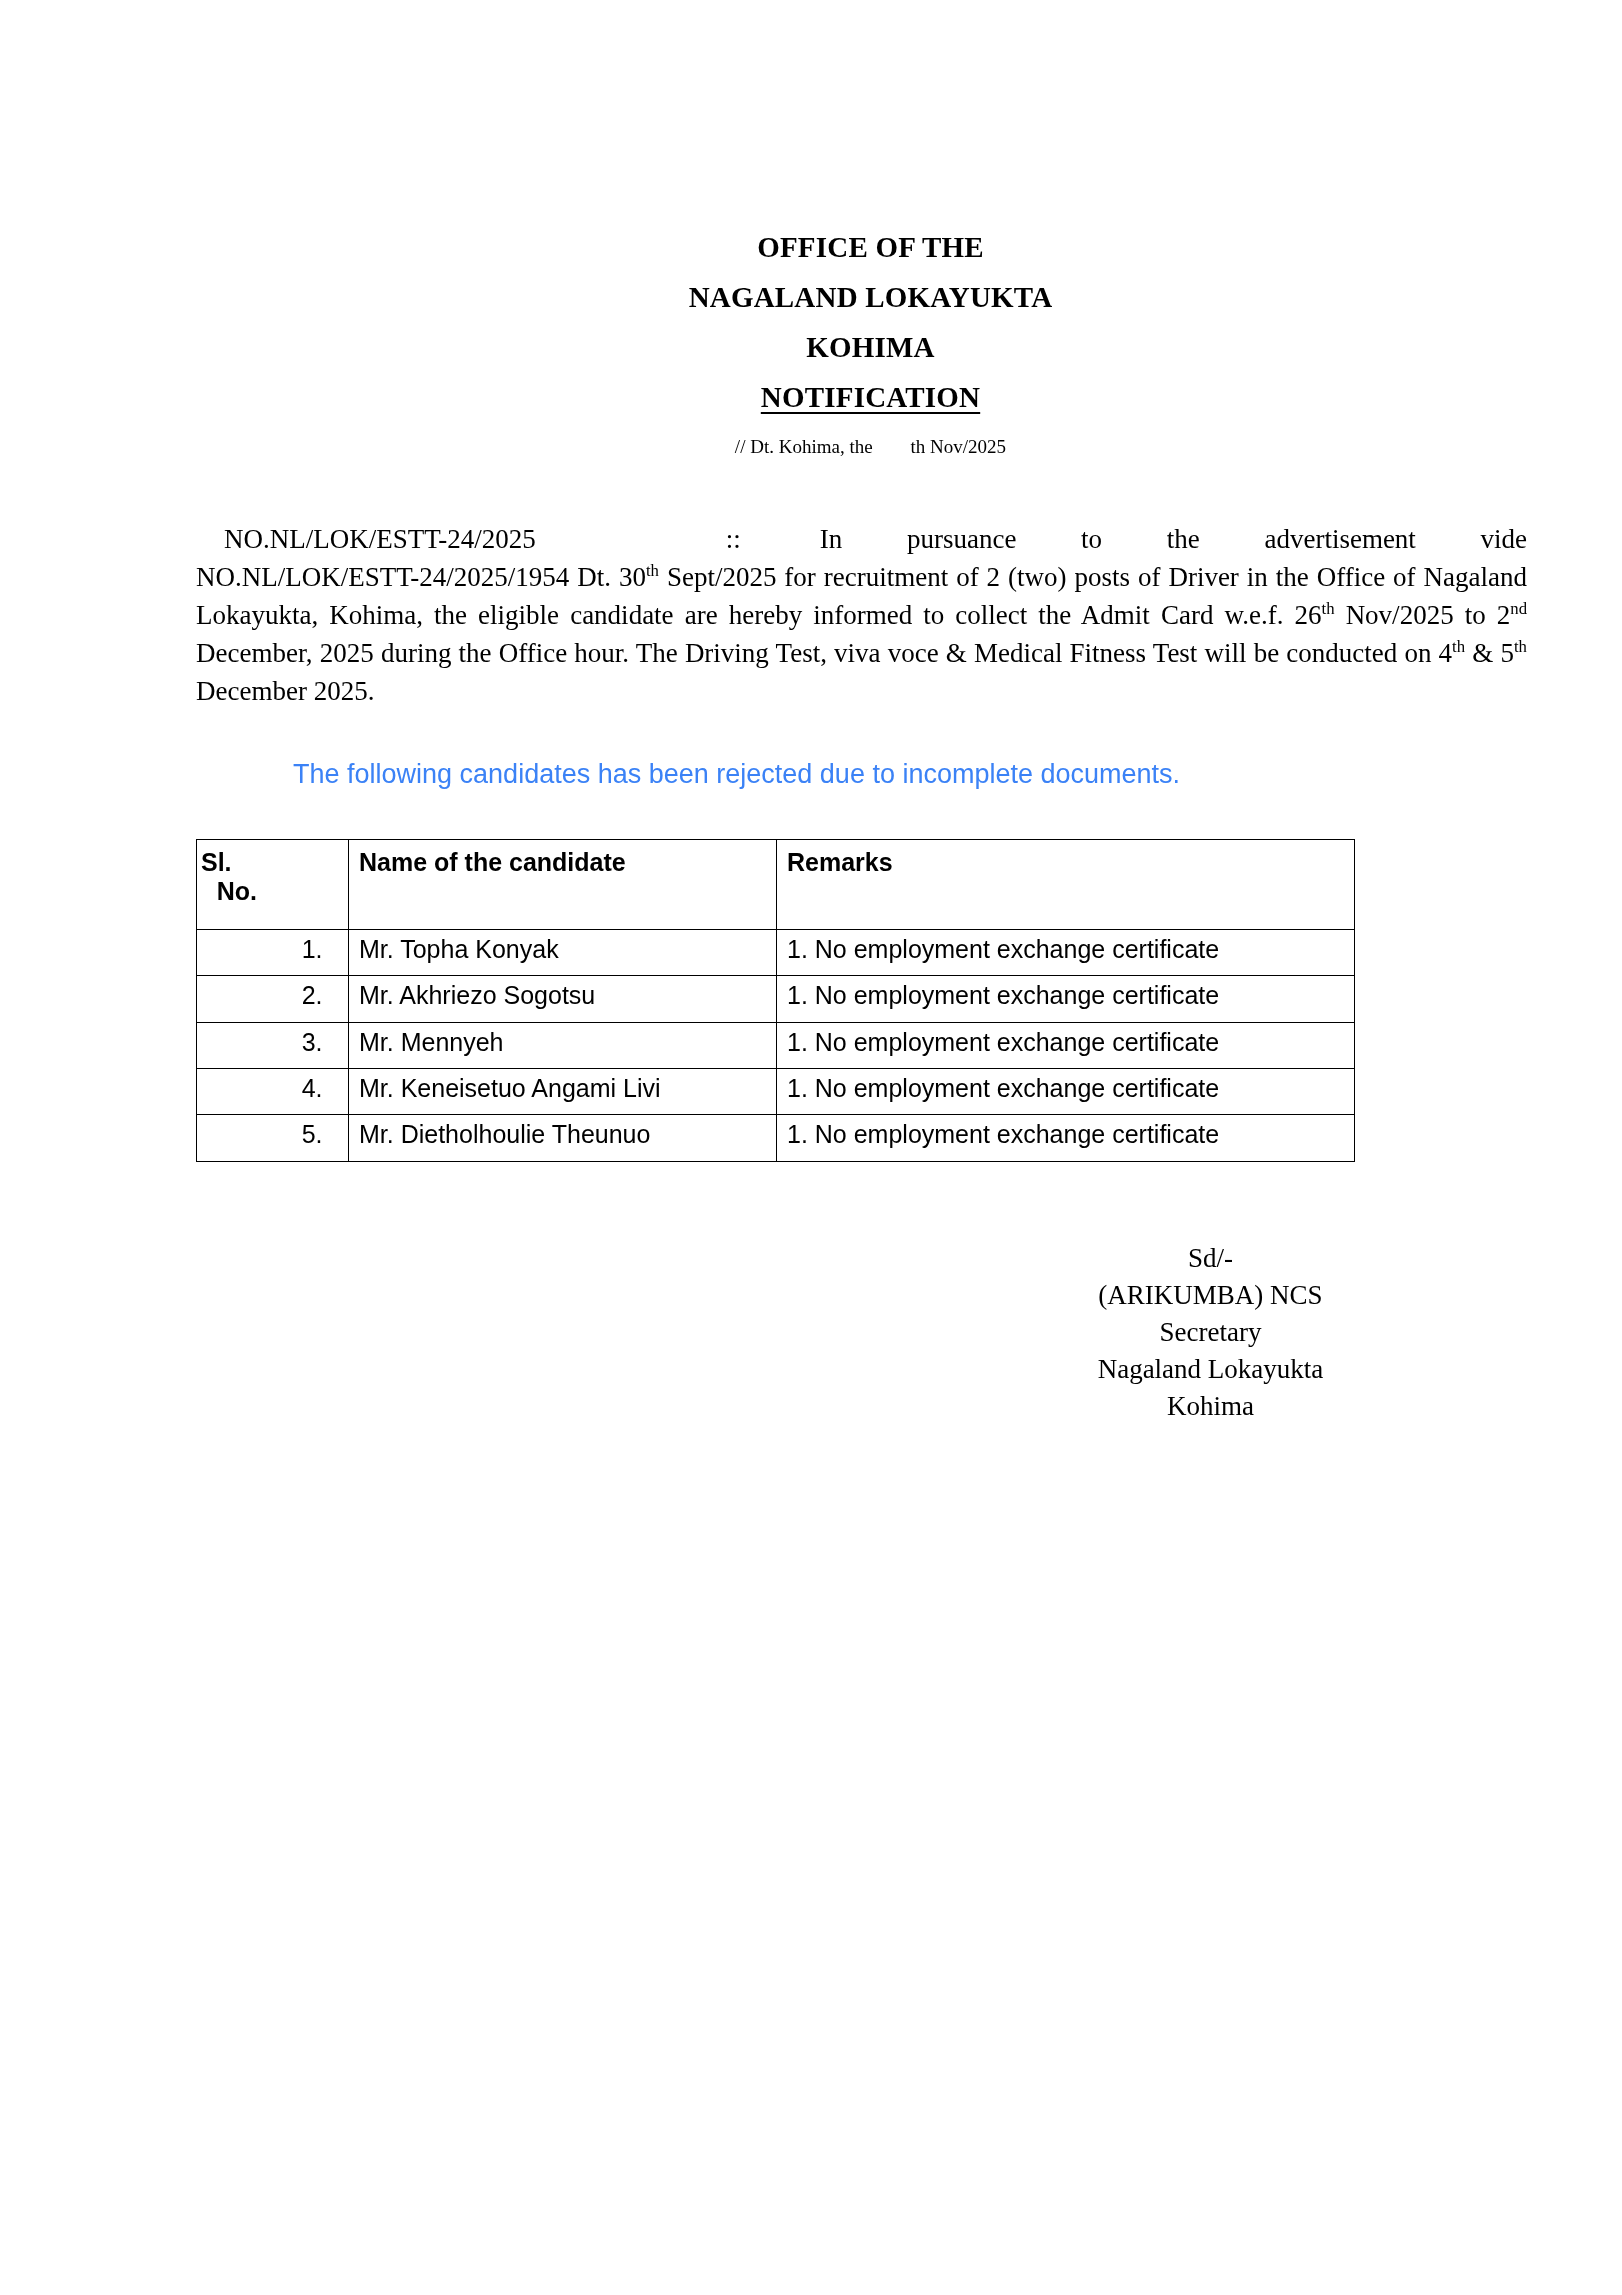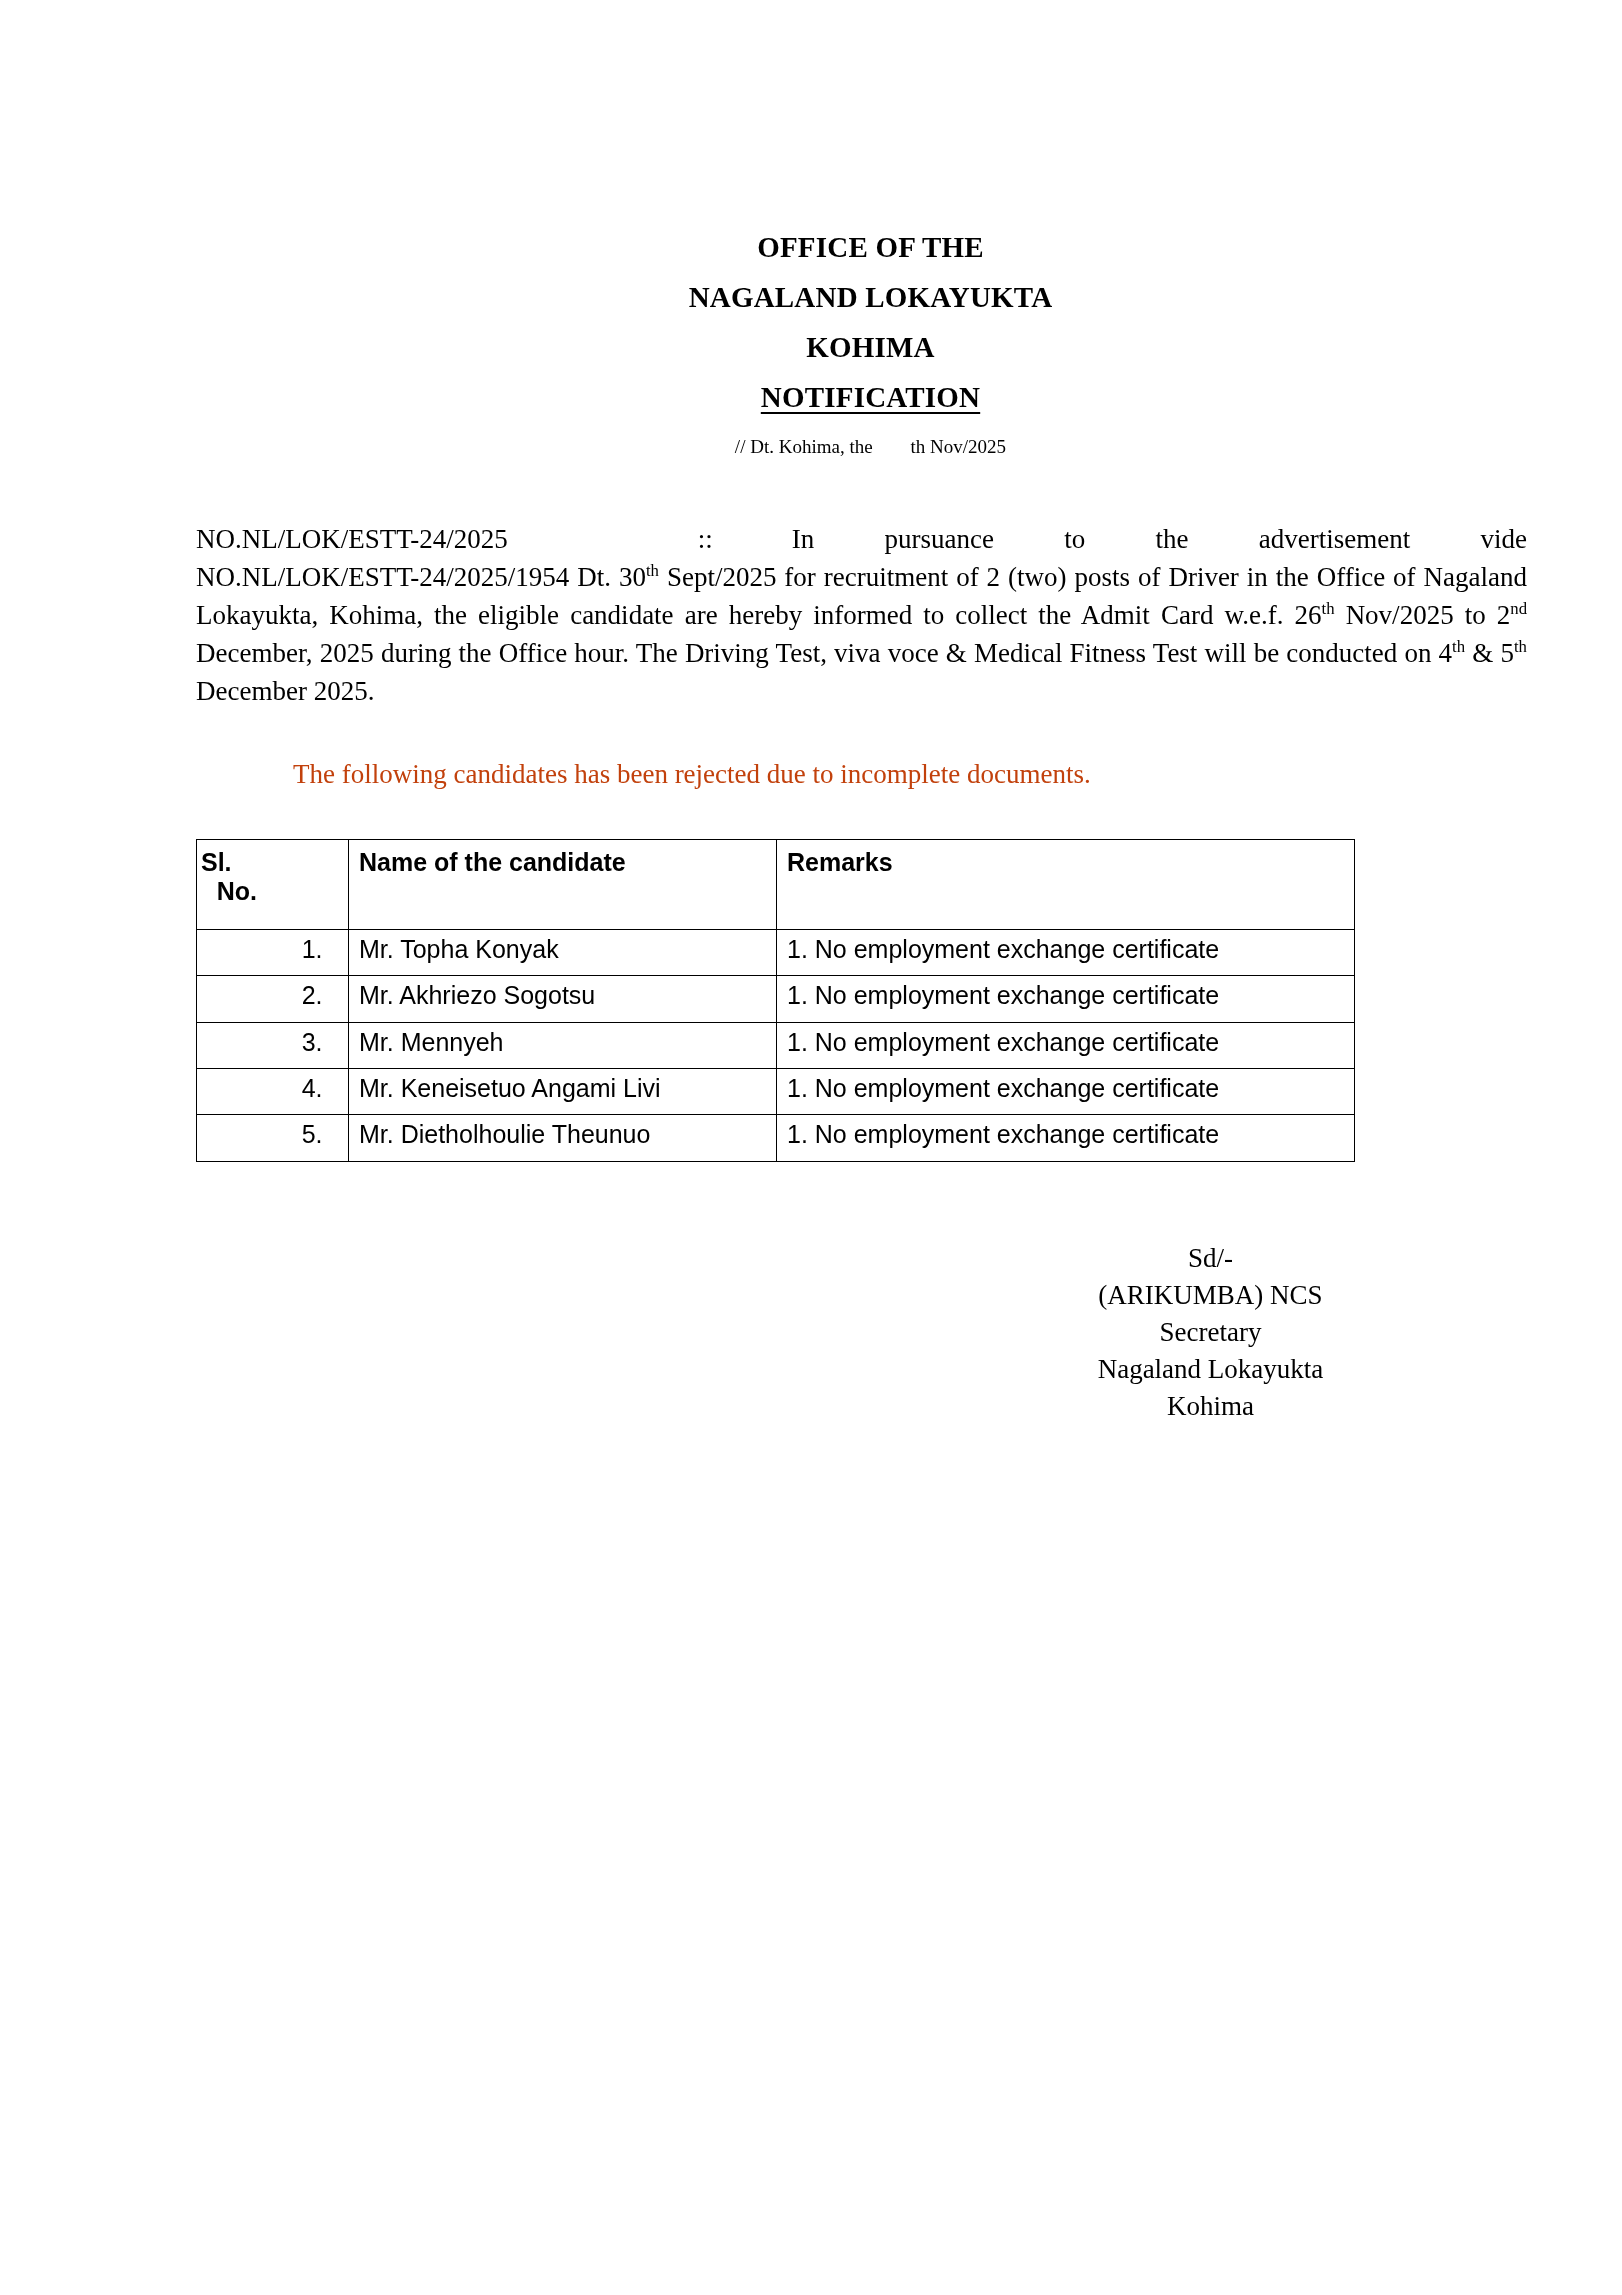--- a/index.html
+++ b/index.html
@@ -55,41 +55,42 @@
     width: 1331px;
     font-family: "Liberation Serif", "DejaVu Serif", serif;
     font-size: 27px;
     line-height: 38px;
     color: #000000;
     text-align: justify;
     text-justify: inter-word;
   }
   .body-para .refno {
     display: inline;
+    margin-left: 28px;
   }
   .first-line-spacer {
     display: inline-block;
     width: 190px;
   }
   .gap-mid { display: inline-block; width: 79px; }
   sup {
     font-size: 0.62em;
     vertical-align: super;
     line-height: 0;
   }
 
   
   .note-line {
     position: absolute;
     left: 293px;
     top: 756px;
-    font-family: Liberation Serif, serif;
+    font-family: Liberation Sans, sans-serif;
     font-size: 27px;
     line-height: 37px;
-    color: #c2410c;
+    color: #3b82f6;
   }
 
   
   .reject-table {
     position: absolute;
     left: 196px;
     top: 839px;
     width: 1159px;
     border-collapse: collapse;
     font-family: "Liberation Sans", "DejaVu Sans", sans-serif;

